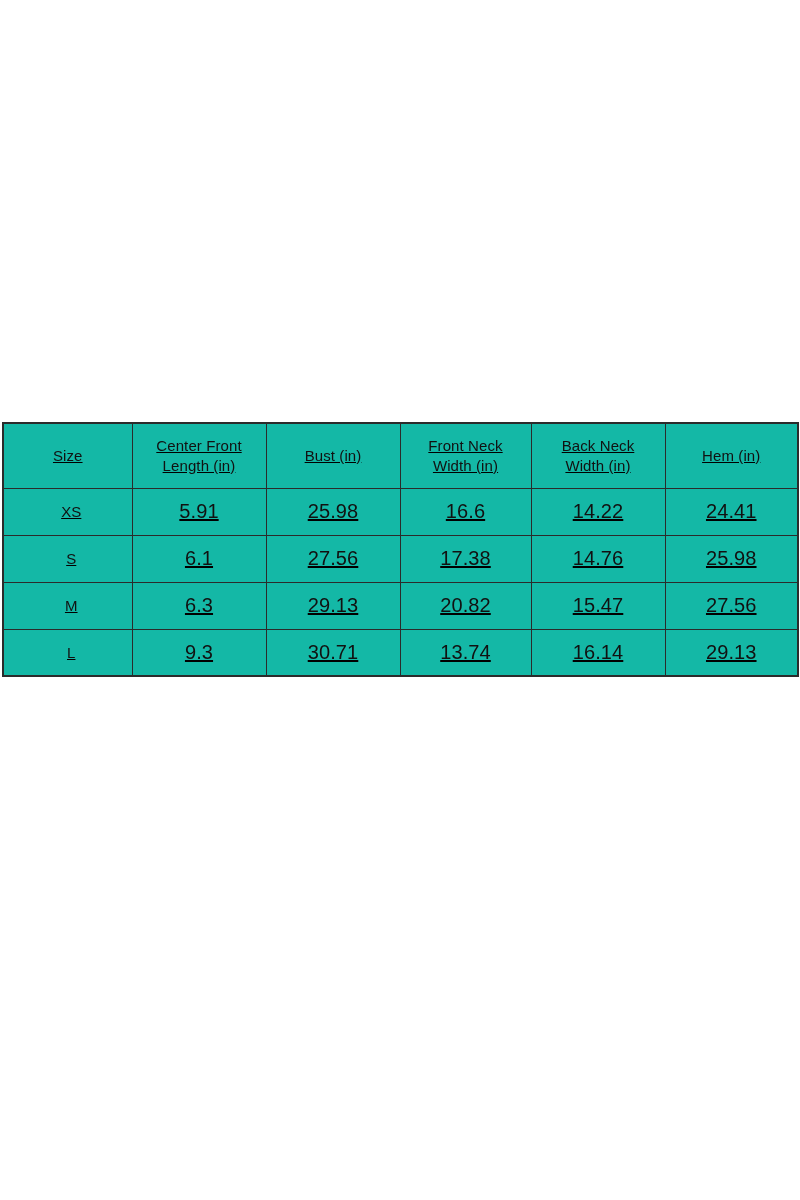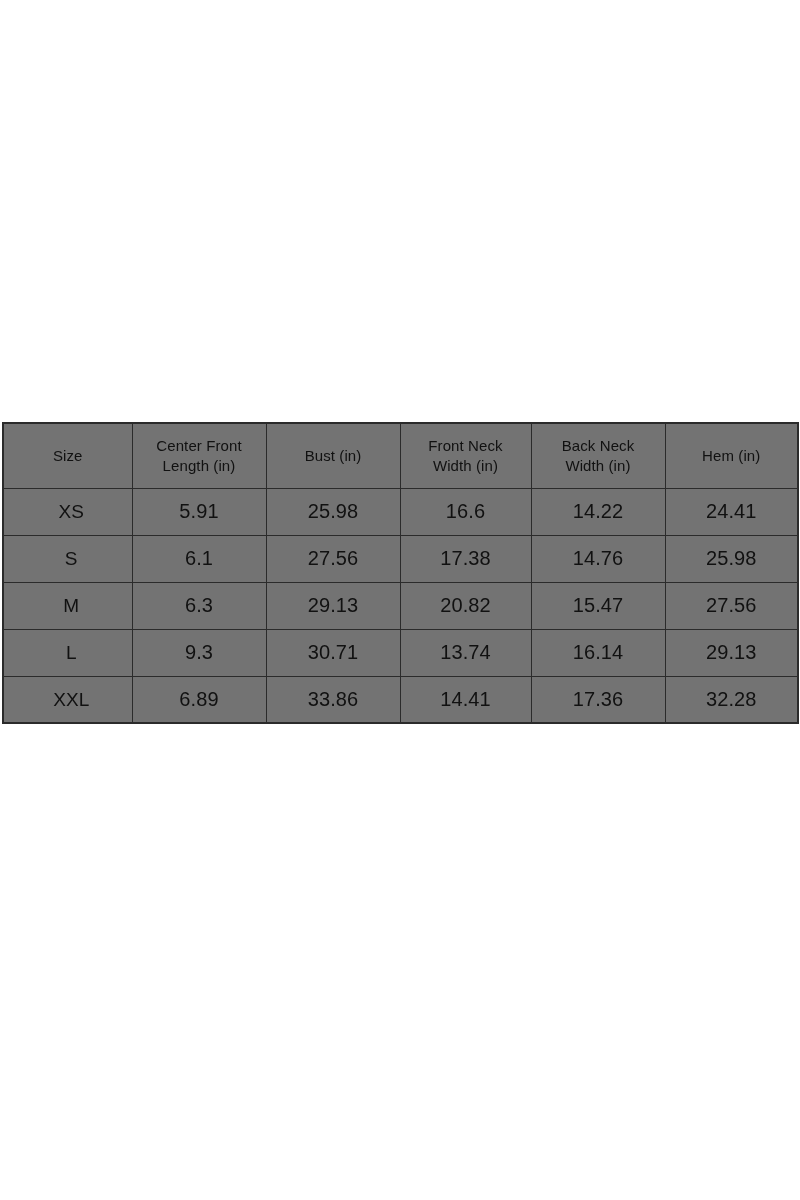--- a/index.html
+++ b/index.html
@@ -21,21 +21,22 @@
     position: absolute;
     left: 2px;
     top: 422px;
     width: 795px;
   }
 
   table.size-chart {
     width: 795px;
     border-collapse: collapse;
     table-layout: fixed;
-    background: #737373;
+    background: #14b8a6;
+    text-decoration: underline;
   }
 
   table.size-chart col.c-size        { width: 129px; }
   table.size-chart col.c-cfl         { width: 134px; }
   table.size-chart col.c-bust        { width: 134px; }
   table.size-chart col.c-fnw         { width: 131px; }
   table.size-chart col.c-bnw         { width: 134px; }
   table.size-chart col.c-hem         { width: 133px; }
 
   table.size-chart th,
@@ -57,21 +58,21 @@
   }
 
   table.size-chart tbody td {
     height: 47px;
     font-size: 20px;
     line-height: 19px;
     letter-spacing: 0.1px;
   }
 
   table.size-chart tbody td.size-cell {
-    font-size: 19px;
+    font-size: 15px;
     padding-left: 11px;
   }
 
   
   table.size-chart {
     border: 2px solid #2b2b2b;
   }
 </style>
 </head>
 <body>
@@ -137,23 +138,15 @@
         <td>27.56</td>
       </tr>
       <tr>
         <td class="size-cell">L</td>
         <td>9.3</td>
         <td>30.71</td>
         <td>13.74</td>
         <td>16.14</td>
         <td>29.13</td>
       </tr>
-      <tr>
-        <td class="size-cell">XXL</td>
-        <td>6.89</td>
-        <td>33.86</td>
-        <td>14.41</td>
-        <td>17.36</td>
-        <td>32.28</td>
-      </tr>
     </tbody>
   </table>
 </div>
 
 </body></html>

